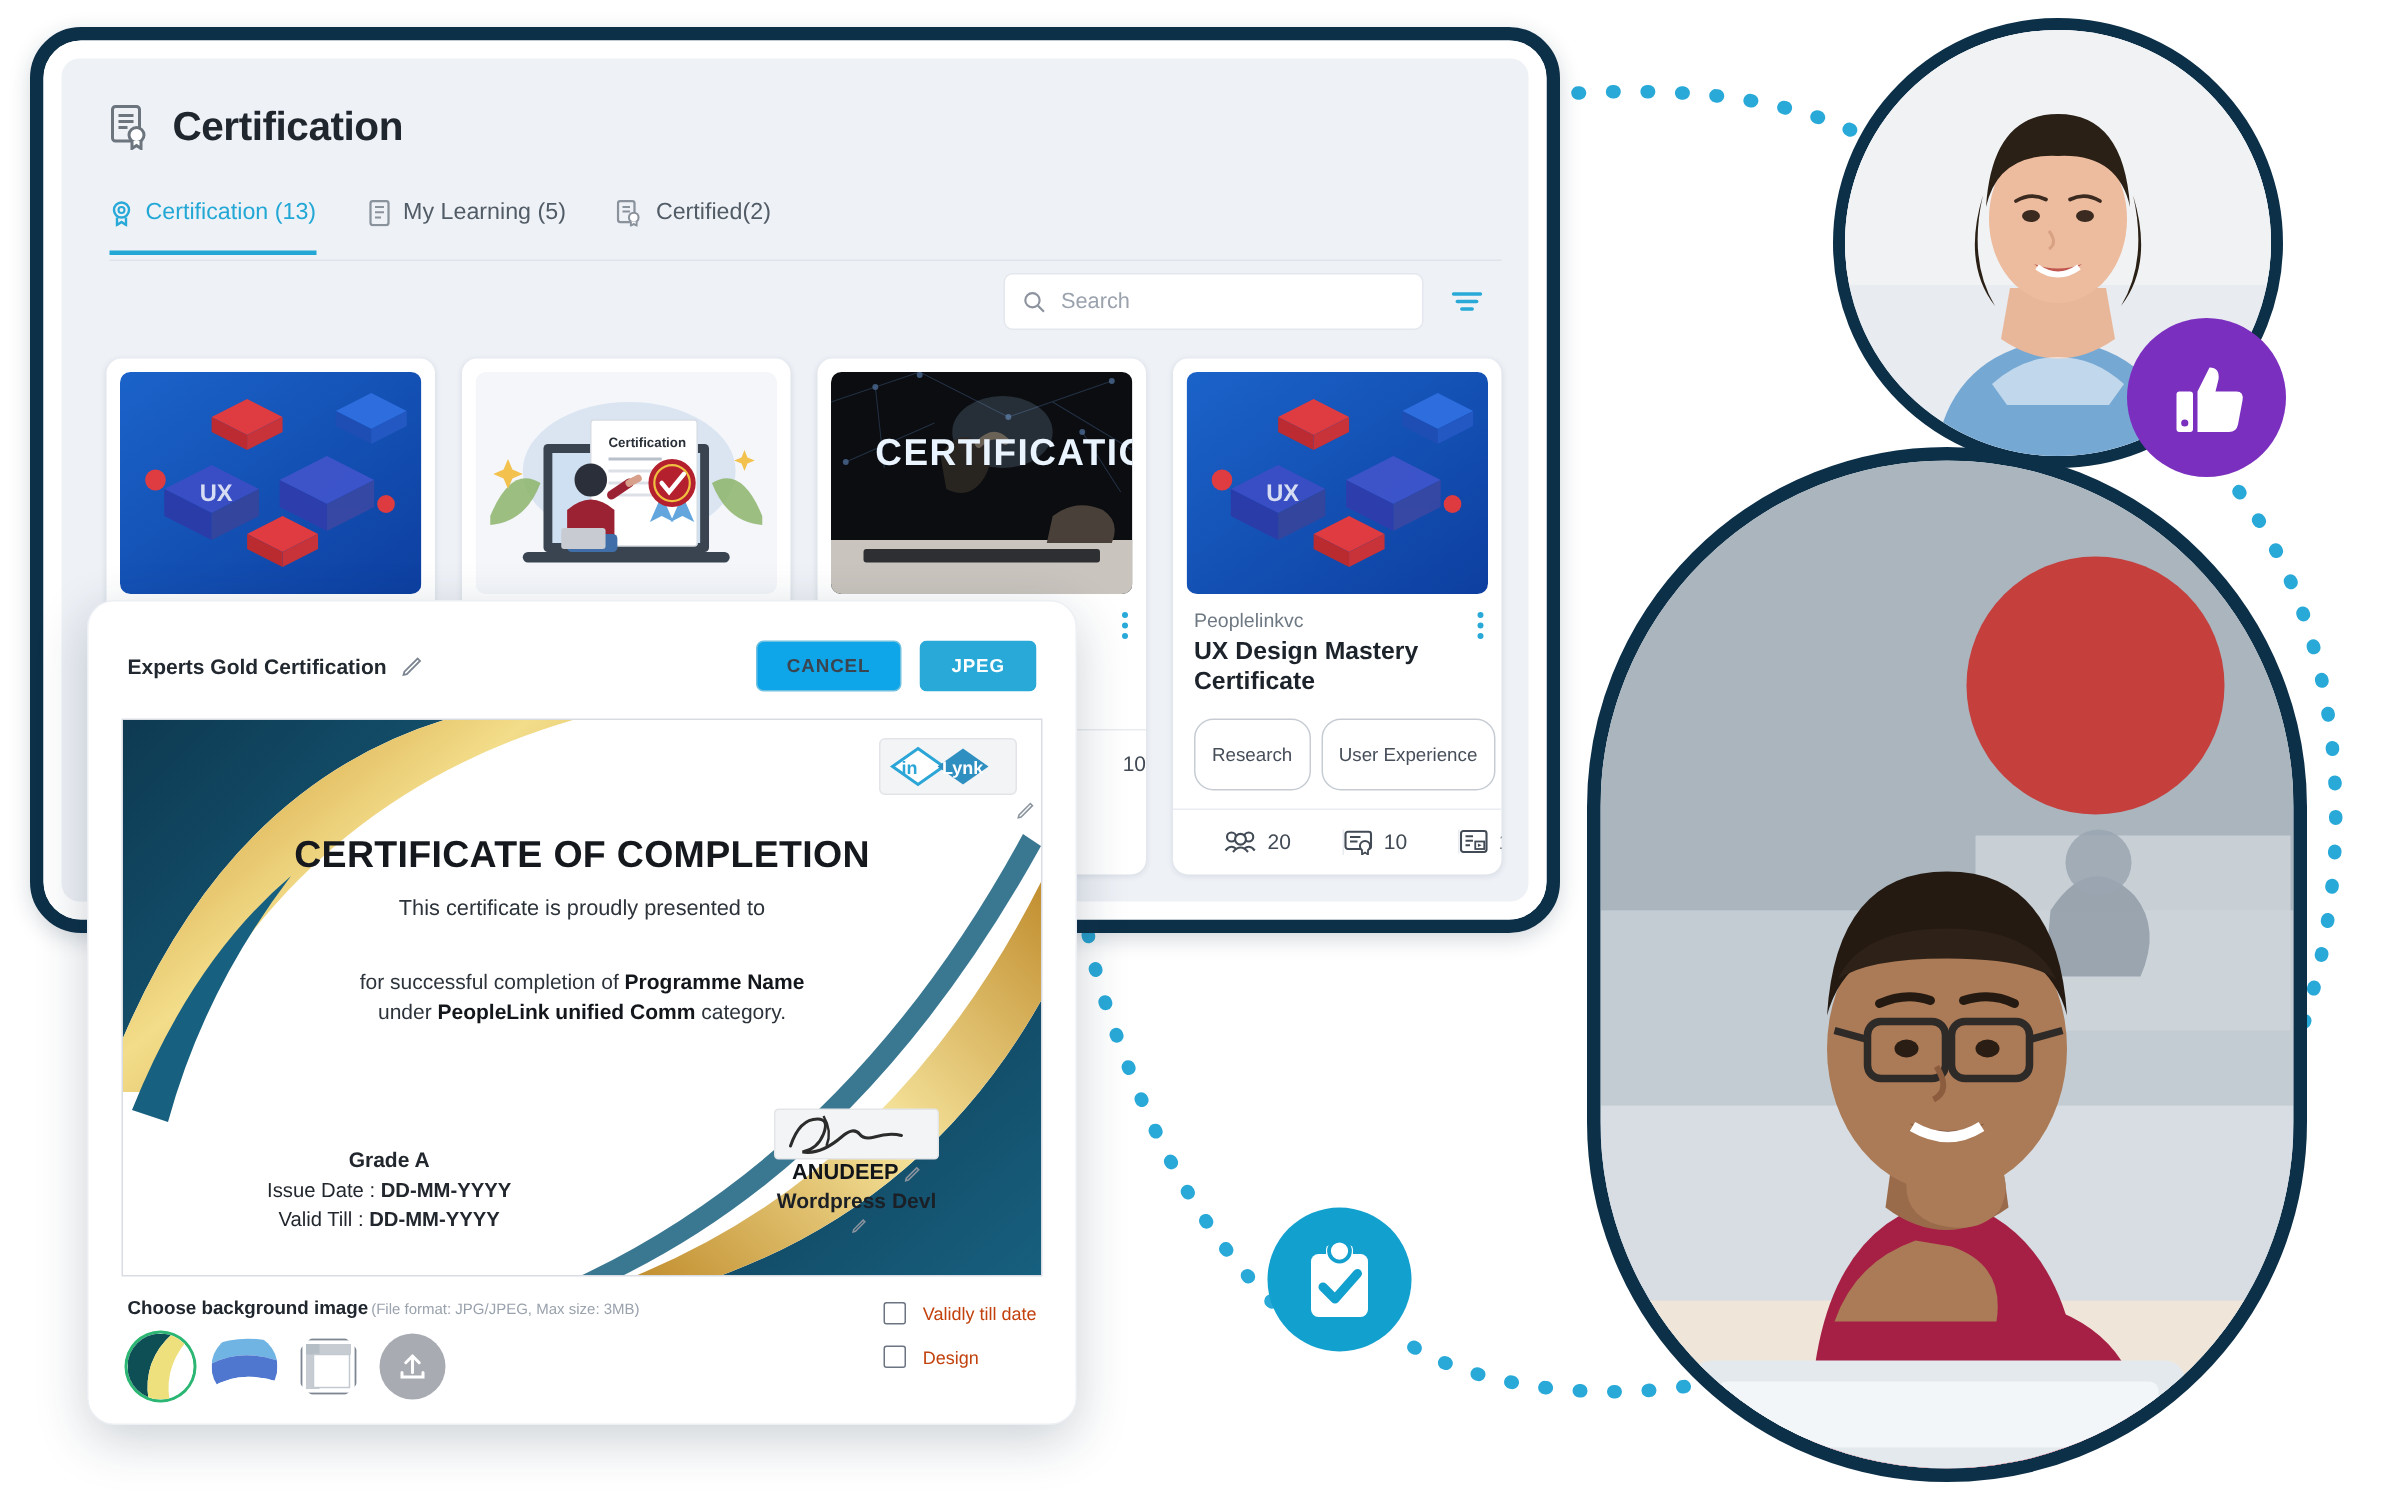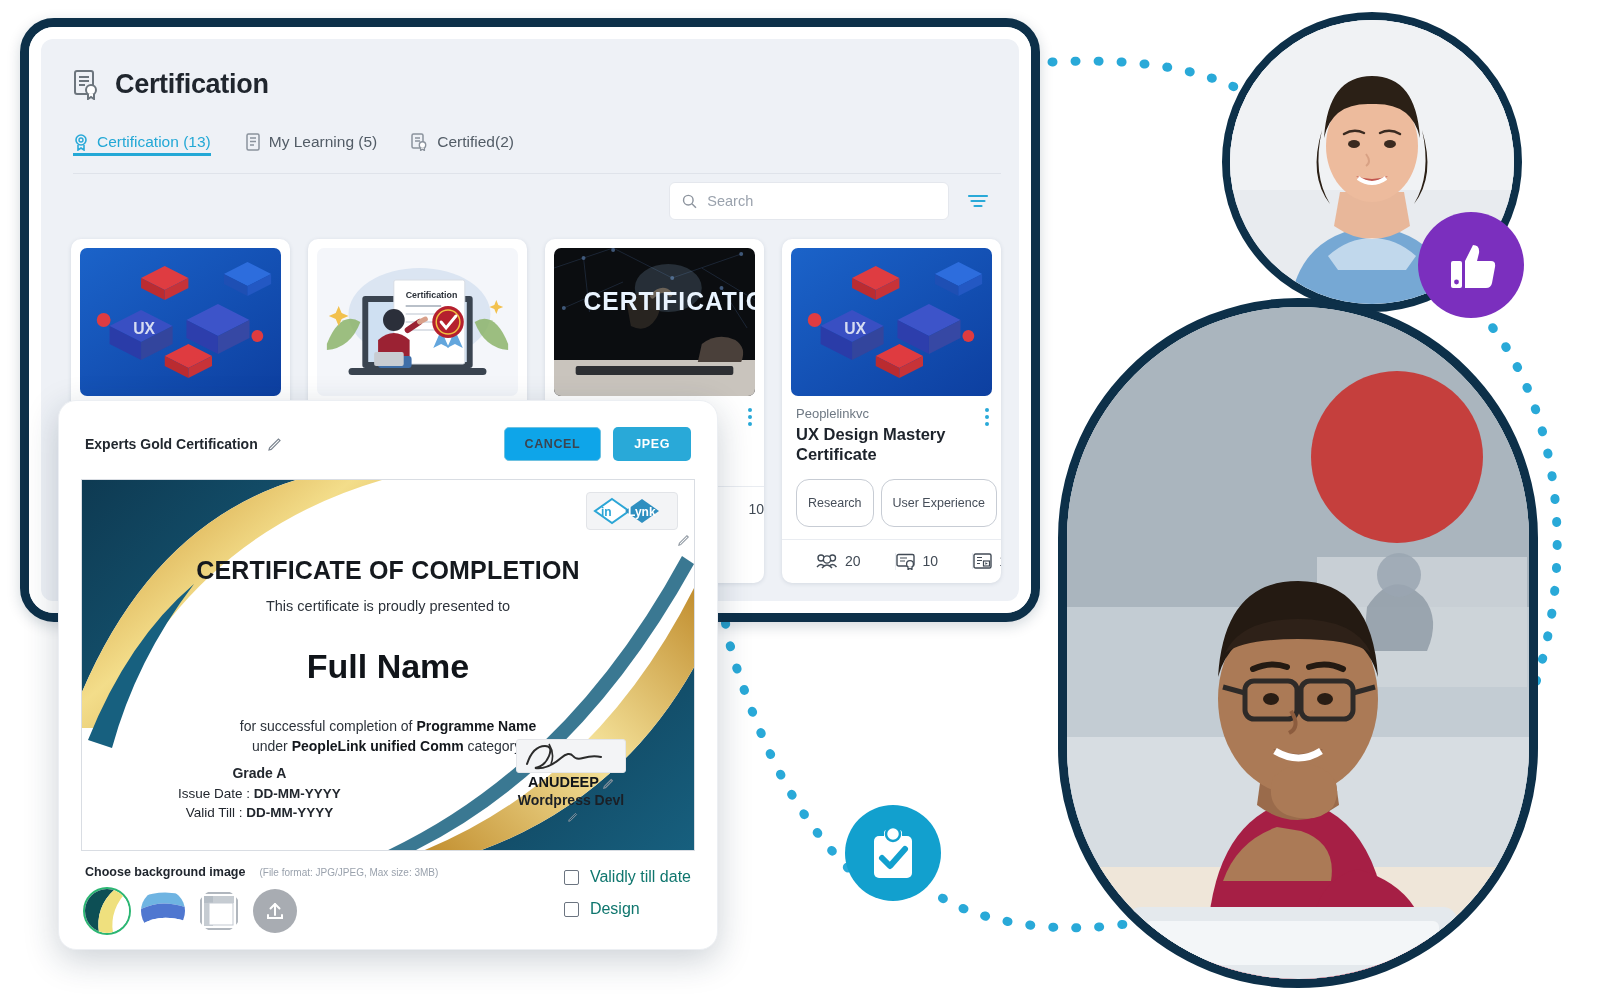--- a/index.html
+++ b/index.html
@@ -48,21 +48,21 @@
     letter-spacing: -.3px;
   }
 
   
   .tabs {
     position: absolute; left: 44px; top: 106px;
     display: flex; align-items: flex-end; gap: 34px;
   }
   .tab {
     display: flex; align-items: center; gap: 8px;
-    padding-bottom: 2px;
+    padding-bottom: 16px;
     font-size: 15.5px; color: #525c66; cursor: pointer;
     border-bottom: 3px solid transparent;
   }
   .tab.active { color: #23a8d6; border-bottom-color: #23a8d6; font-weight: 500; }
   .tabs-rule {
     position: absolute; left: 44px; top: 146px; right: 30px; height: 1px;
     background: #dfe3ea;
   }
 
   
@@ -191,32 +191,32 @@
   }
   .sign-name { font-size: 14.5px; font-weight: bold; color: #11151a; margin-top: 1px; }
   .sign-role { font-size: 14px; font-weight: bold; color: #1b2027; margin-top: 2px; }
   .edit-i { display: inline-block; vertical-align: middle; margin-left: 4px; }
 
   
   .modal-foot {
     display: flex; align-items: flex-start; justify-content: space-between;
     padding: 14px 26px 0 26px;
   }
-  .bg-label-row { display: flex; align-items: baseline; gap: 14px; }
+  .bg-label-row { display: flex; align-items: baseline; gap: 2px; }
   .bg-label { font-size: 12.5px; font-weight: bold; color: #20262e; }
   .bg-hint { font-size: 10px; color: #9aa2ad; }
   .swatches { display: flex; gap: 12px; margin-top: 10px; }
   .sw {
     width: 44px; height: 44px; border-radius: 50%; overflow: hidden; position: relative;
     cursor: pointer; background: #fff;
   }
   .sw.sel { box-shadow: 0 0 0 2px #2bb673; }
   .sw.up { background: #a8acb2; display: flex; align-items: center; justify-content: center; }
   .checks { display: flex; flex-direction: column; gap: 14px; padding-top: 3px; }
-  .chk { display: flex; align-items: center; gap: 11px; font-size: 16px; color: #0f766e; cursor: pointer; }
+  .chk { display: flex; align-items: center; gap: 11px; font-size: 12px; color: #c2410c; cursor: pointer; }
   .chk .box {
     width: 15px; height: 15px; border: 1.6px solid #6b7480; border-radius: 2px; background: #fff;
   }
 
   
   .bubble-top {
     position: absolute; left: 1222px; top: 12px; width: 300px; height: 300px;
     border-radius: 50%; border: 8px solid #0d3049; overflow: hidden;
     background: #dde6ee;
   }
@@ -590,21 +590,20 @@
           <text x="36" y="20" font-size="12" font-weight="bold" font-family="Liberation Sans" fill="#ffffff">Lynk</text>
         </svg>
       </div>
       <svg class="cert-logo-edit" width="12" height="12" viewBox="0 0 14 14">
         <path d="M1 13 L3.2 12.4 L12 3.6 L10.4 2 L1.6 10.8 Z" fill="none" stroke="#8b949e" stroke-width="1.2"></path>
       </svg>
 
       <div class="cert-body">
         <div class="cert-h1">CERTIFICATE OF COMPLETION</div>
         <div class="cert-sub">This certificate is proudly presented to</div>
-        <div class="cert-fullname">Full Name</div>
         <div class="cert-for">
           <span>for successful completion of </span><b>Programme Name</b><br>
           <span>under </span><b>PeopleLink unified Comm</b><span> category.</span>
         </div>
       </div>
 
       <div class="cert-grade-block">
         <div class="g">Grade A</div>
         <div>
           <span>Issue Date : </span><b>DD-MM-YYYY</b>

